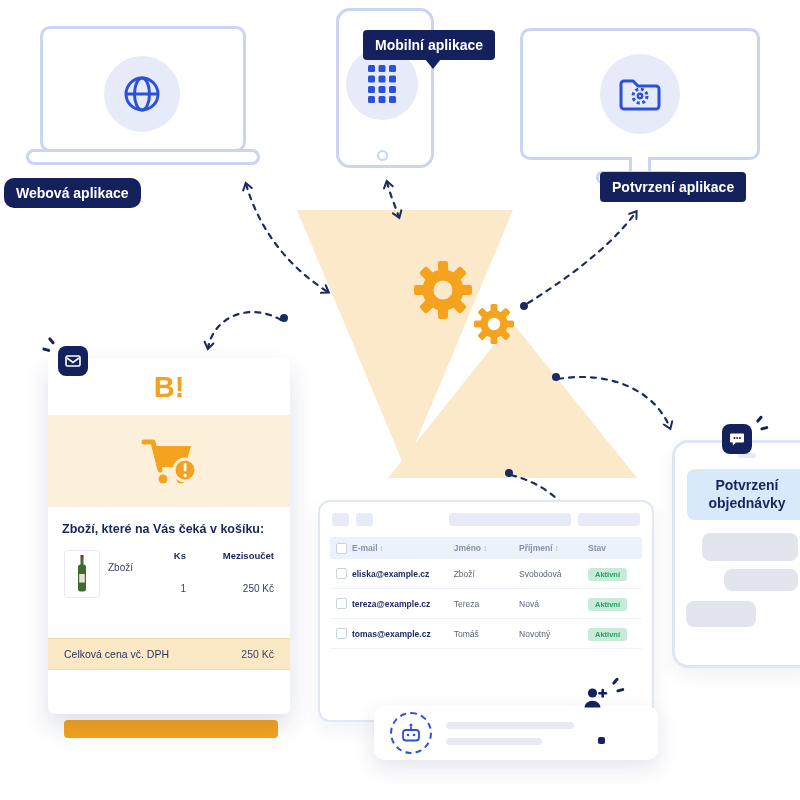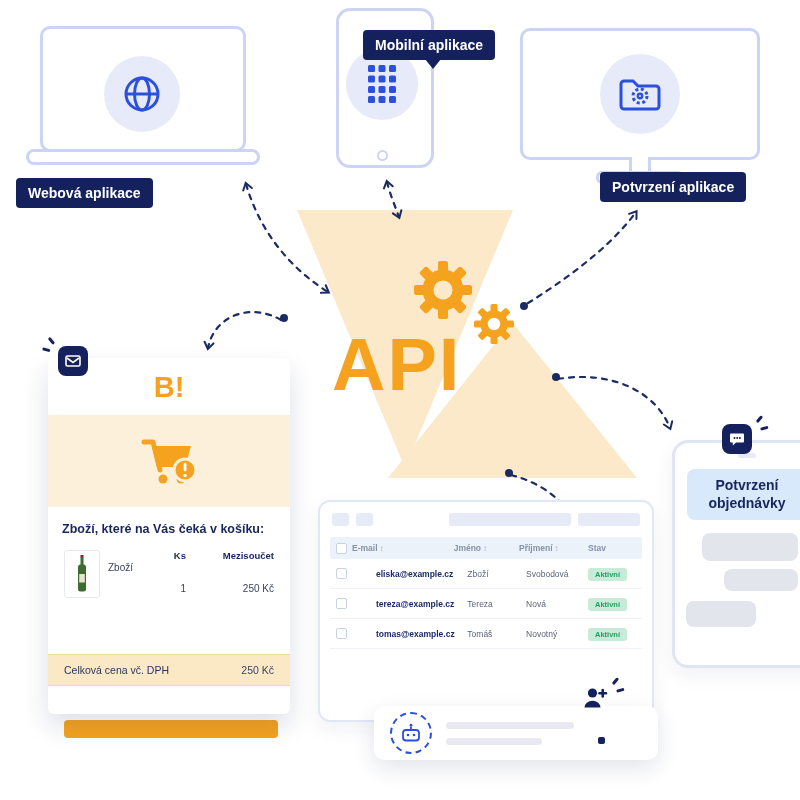--- a/index.html
+++ b/index.html
@@ -21,21 +21,21 @@
   .monitor-base{left:596px;top:171px;width:82px;height:7px;border-radius:6px;}
 
   .icon-circle{background:#E7EAF8;border-radius:50%;display:flex;align-items:center;justify-content:center;z-index:1;}
   .web-circle{left:104px;top:56px;width:76px;height:76px;}
   .mobile-circle{left:346px;top:48px;width:72px;height:72px;}
   .desktop-circle{left:600px;top:54px;width:80px;height:80px;}
 
   
   .navy-badge{background:#14215C;color:#fff;font-weight:bold;font-size:14px;
               padding:7px 12px;border-radius:4px;z-index:3;white-space:nowrap;}
-  .badge-web{left:16px;top:178px;}
+  .badge-web{left:4px;top:178px;border-radius:10px;}
   .badge-mobile{left:363px;top:30px;}
   .badge-pointer{left:425px;top:59px;width:0;height:0;border-left:8px solid transparent;
                  border-right:8px solid transparent;border-top:10px solid #14215C;z-index:3;}
   .badge-desktop{left:600px;top:172px;}
 
   
   .api-text{left:332px;top:328px;font-size:74px;font-weight:bold;color:#F5A31F;
             letter-spacing:2px;z-index:1;line-height:1;}
 
   
@@ -48,21 +48,21 @@
   .prod-table{margin:14px 16px 0;}
   .prod-head{padding:0 0 6px 36px;border-bottom:1.5px solid #1A2B63;font-size:10px;font-weight:bold;color:#17265C;}
   .prod-row{display:flex;margin-top:9px;}
   .thumb{width:34px;height:46px;border:1px solid #E6E9F2;border-radius:3px;display:flex;align-items:center;justify-content:center;background:#fff;}
   .prod-name{margin-left:8px;margin-top:12px;font-size:10px;color:#3A4566;}
   .pcol{text-align:right;}
   .pcol .h{font-weight:bold;color:#17265C;font-size:9.5px;}
   .pcol .v{margin-top:22px;color:#3A4566;font-size:10px;}
   .pcol-ks{margin-left:auto;width:28px;}
   .pcol-mez{width:80px;margin-left:8px;}
-  .total-row{position:absolute;left:0;right:0;bottom:28px;height:30px;background:#FBE9C6;
+  .total-row{position:absolute;left:0;right:0;bottom:44px;height:30px;background:#FBE9C6;
              border-top:1px solid #F3D9A6;border-bottom:1px solid #F3D9A6;
              display:flex;align-items:center;justify-content:space-between;padding:0 16px;font-size:10.5px;}
   .total-label{color:#2A355E;}
   .total-value{color:#3A4566;}
 
   
   .mini-badge{width:30px;height:30px;background:#14215C;border-radius:8px;z-index:4;
               display:flex;align-items:center;justify-content:center;}
   .email-badge{left:58px;top:346px;}
   .chat-badge{left:722px;top:424px;}
@@ -81,21 +81,21 @@
   .data-table{margin:4px 10px 0;}
   .tr{display:flex;align-items:center;}
   .th-row{background:#ECF2FA;height:22px;font-size:8.5px;font-weight:bold;color:#8492A8;border-radius:2px;}
   .td-row{height:29px;border-bottom:1px solid #EFF2F8;font-size:8.5px;}
   .cell-cb{width:22px;display:flex;justify-content:center;}
   .cb{width:9px;height:9px;border:1px solid #C9D2E0;border-radius:2px;background:#fff;}
   .cell-email{flex:1.4;}
   .cell-first{flex:0.9;}
   .cell-last{flex:0.95;}
   .cell-status{width:54px;}
-  .email-cell{color:#1A2B63;font-weight:bold;margin-left:24px;}
+  .email-cell{color:#1A2B63;font-weight:bold;}
   .name-cell{color:#5B6476;}
   .sort{color:#A9B4C6;font-size:8px;margin-left:2px;font-weight:normal;}
   .badge-active{background:#C8EBD9;color:#21A05F;font-size:7.5px;font-weight:bold;padding:2px 7px;border-radius:3px;}
 
   
   .order-phone{left:648px;top:440px;width:144px;height:222px;background:#fff;border:3px solid #E0E5F5;
                border-radius:16px;z-index:2;box-shadow:0 8px 20px rgba(23,38,92,0.06);margin-left:24px;}
   .speaker{position:absolute;left:50%;transform:translateX(-50%);top:10px;width:18px;height:5px;
            background:#E7EAF7;border-radius:3px;}
   .order-badge{margin:26px auto 0;width:112px;background:#D7E9FB;border-radius:8px;padding:8px 4px;
@@ -214,21 +214,20 @@
     <svg width="46" height="38" viewBox="0 0 46 38" fill="none" stroke="#2B50DB" stroke-width="3">
       <path d="M4 31 V9 a3 3 0 0 1 3 -3 h9 l5 5 h18 a3 3 0 0 1 3 3 v17 a3 3 0 0 1 -3 3 H7 a3 3 0 0 1 -3 -3 z"></path>
       <circle cx="23" cy="21" r="7" stroke-width="3" stroke-dasharray="3 2.6"></circle>
       <circle cx="23" cy="21" r="2.2" stroke-width="2.4"></circle>
     </svg>
   </div>
   <div class="abs navy-badge badge-desktop">
     <span>Potvrzení aplikace</span>
   </div>
 
-  <div class="abs api-text">API</div>
 
   <div class="abs email-orange"></div>
   <div class="abs email-card">
     <div class="brand">B!</div>
     <div class="cart-band">
       <svg width="62" height="54" viewBox="0 0 62 54">
         <path d="M6 8 h9 l7 28" fill="none" stroke="#F5A31F" stroke-width="5" stroke-linecap="round" stroke-linejoin="round"></path>
         <path d="M14 12 h39 l-6 21 H19 z" fill="#F5A31F"></path>
         <circle cx="25" cy="45" r="4.5" fill="#F5A31F"></circle>
         <circle cx="43" cy="45" r="4.5" fill="#F5A31F"></circle>

